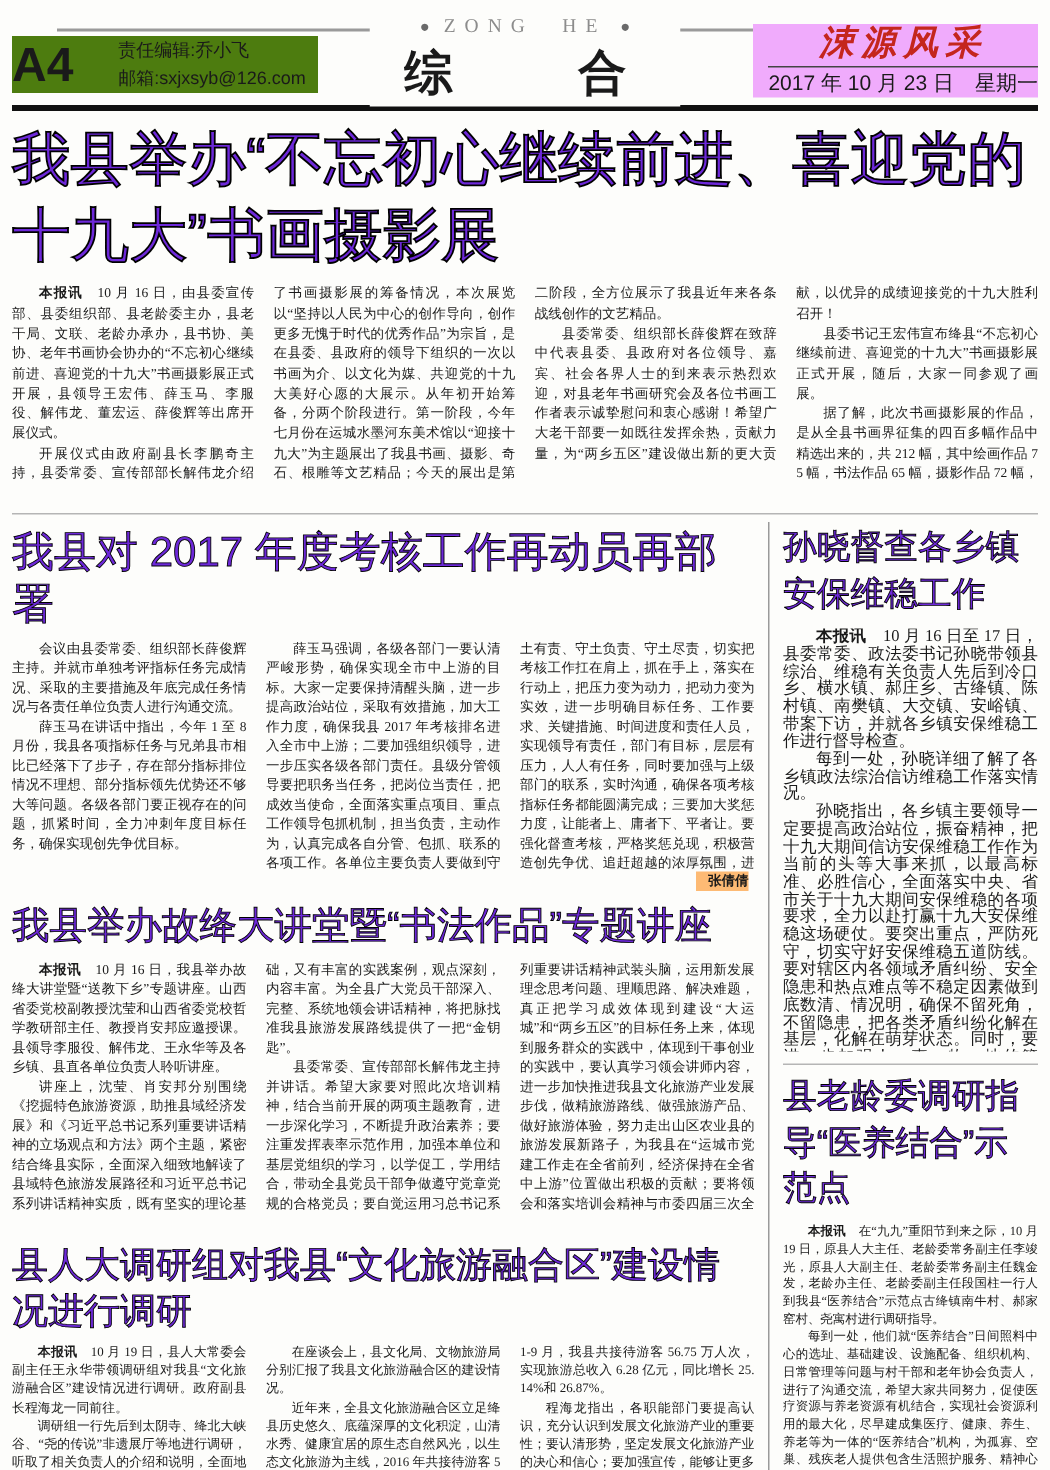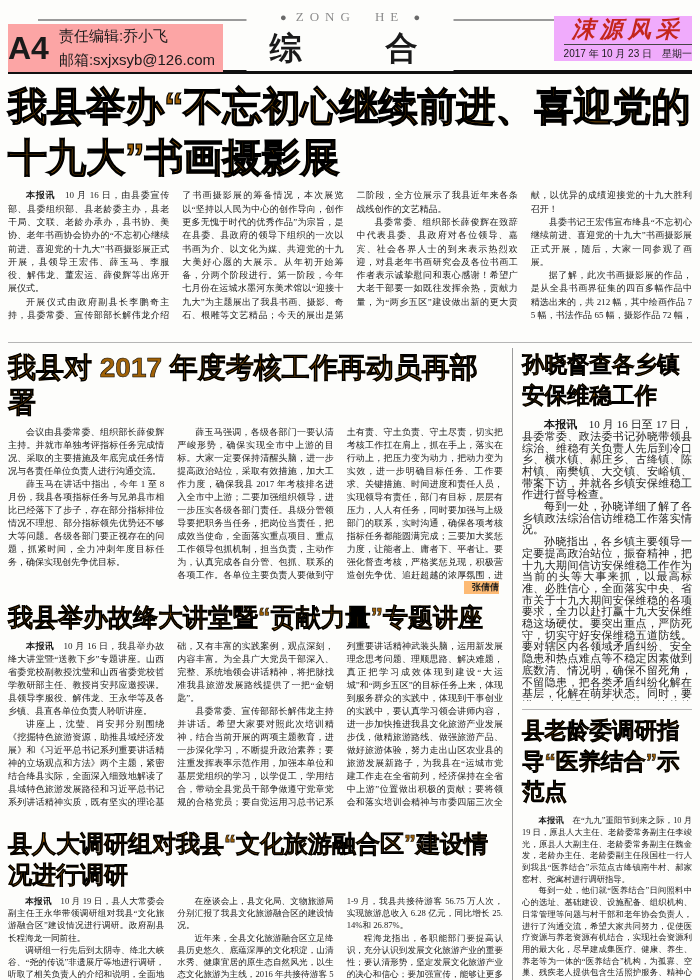--- a/index.html
+++ b/index.html
@@ -8,29 +8,29 @@
     box-sizing:border-box;padding:8px 8px 6px 8px;overflow:hidden;
     font-family:"Liberation Serif","DejaVu Serif",serif;color:#1a1a1a;
   }
   
   .hdr{position:relative;height:60px;}
   .hdr-line{position:absolute;top:11px;left:30px;right:8px;border-top:2px solid #9a9a9a;}
   .hdr-center{position:absolute;top:0;left:50%;transform:translateX(-50%);text-align:center;background:#fdfdfb;padding:0 10px;}
   .pinyin{font-family:"Liberation Serif",serif;color:#8c8c8c;font-size:13px;letter-spacing:6px;white-space:nowrap;}
   .pinyin .dot{color:#6a6a6a;font-size:11px;letter-spacing:0;}
   .section-title{font-family:"Liberation Sans","DejaVu Sans",sans-serif;font-weight:700;font-size:32px;letter-spacing:26px;margin-top:1px;white-space:nowrap;text-indent:13px;}
-  .hdr-left{position:absolute;left:0;top:16px;display:flex;align-items:center;background:#fca5a5;padding-right:8px;}
+  .hdr-left{position:absolute;left:0;top:16px;display:flex;align-items:center;background:#4d7c0f;padding-right:8px;}
   .page-no{font-family:"Liberation Sans",sans-serif;font-weight:900;font-size:32px;line-height:1;margin-right:10px;}
-  .ed-lines{font-size:15px;line-height:1.6;font-family:"Liberation Sans",sans-serif;}
+  .ed-lines{font-size:12px;line-height:1.6;font-family:"Liberation Sans",sans-serif;margin-left:20px;}
   .hdr-right{position:absolute;right:0;top:8px;text-align:center;background:#f0abfc;padding-left:10px;}
   .masthead{font-family:"DejaVu Serif","Liberation Serif",serif;font-style:italic;font-weight:700;font-size:23px;letter-spacing:5px;line-height:1.1;white-space:nowrap;}
-  .dateline{font-size:10px;margin-top:3px;border-top:1px solid #444;padding-top:2px;font-family:"Liberation Sans",sans-serif;white-space:nowrap;text-align:center;}
+  .dateline{font-size:14px;margin-top:3px;border-top:1px solid #444;padding-top:2px;font-family:"Liberation Sans",sans-serif;white-space:nowrap;text-align:center;}
   .thick-bar{border-top:4px solid #111;margin-top:2px;}
   
-  .headline{font-family:"Liberation Sans","DejaVu Sans",sans-serif;font-weight:700;color:#a16207;}
+  .headline{font-family:"Liberation Sans","DejaVu Sans",sans-serif;font-weight:400;color:#6d28d9;}
   .hl-a{font-size:39px;line-height:1.3;letter-spacing:0px;margin:8px 0 4px 0;-webkit-text-stroke:1.2px #000;}
   .hl-b{font-size:28px;line-height:1.25;margin:2px 0 6px 0;-webkit-text-stroke:0.6px #000;}
   .hl-c{font-size:25px;line-height:1.25;margin:8px 0 6px 0;-webkit-text-stroke:0.6px #000;}
   .hl-d{font-size:24px;line-height:1.3;margin:8px 0 5px 0;-webkit-text-stroke:0.6px #000;}
   .hl-side{font-size:22.5px;line-height:1.35;margin:2px 0 8px 0;-webkit-text-stroke:0.6px #000;}
   
   .body-cols{overflow:hidden;text-align:justify;}
   .para{margin:0;text-indent:2em;word-break:break-all;text-align:justify;}
   .body-a{column-count:4;column-gap:13px;height:146px;font-size:9px;line-height:13.3px;margin-top:6px;}
   .body-b{column-count:3;column-gap:13px;height:168px;font-size:9px;line-height:13px;position:relative;}
@@ -93,21 +93,21 @@
         <div class="headline hl-b">我县对 2017 年度考核工作再动员再部署</div>
         <div class="body-cols body-b">
             <p class="para">会议由县委常委、组织部长薛俊辉主持。并就市单独考评指标任务完成情况、采取的主要措施及年底完成任务情况与各责任单位负责人进行沟通交流。</p>
             <p class="para">薛玉马在讲话中指出，今年 1 至 8 月份，我县各项指标任务与兄弟县市相比已经落下了步子，存在部分指标排位情况不理想、部分指标领先优势还不够大等问题。各级各部门要正视存在的问题，抓紧时间，全力冲刺年度目标任务，确保实现创先争优目标。</p>
             <p class="para">薛玉马强调，各级各部门一要认清严峻形势，确保实现全市中上游的目标。大家一定要保持清醒头脑，进一步提高政治站位，采取有效措施，加大工作力度，确保我县 2017 年考核排名进入全市中上游；二要加强组织领导，进一步压实各级各部门责任。县级分管领导要把职务当任务，把岗位当责任，把成效当使命，全面落实重点项目、重点工作领导包抓机制，担当负责，主动作为，认真完成各自分管、包抓、联系的各项工作。各单位主要负责人要做到守土有责、守土负责、守土尽责，切实把考核工作扛在肩上，抓在手上，落实在行动上，把压力变为动力，把动力变为实效，进一步明确目标任务、工作要求、关键措施、时间进度和责任人员，实现领导有责任，部门有目标，层层有压力，人人有任务，同时要加强与上级部门的联系，实时沟通，确保各项考核指标任务都能圆满完成；三要加大奖惩力度，让能者上、庸者下、平者让。要强化督查考核，严格奖惩兑现，积极营造创先争优、追赶超越的浓厚氛围，进一步发挥“方向标”“指挥棒”的作用，提高考核工作的科学化水平，传递压力，增强动力，激发活力。充分调动和发挥各个方面的积极性，为两乡五区建设争做贡献、再立新功。</p>
             <span class="byline">张倩倩</span>
         </div>
       </div>
 
       <div>
-        <div class="headline hl-c">我县举办故绛大讲堂暨“贡献力量”专题讲座</div>
+        <div class="headline hl-c">我县举办故绛大讲堂暨“书法作品”专题讲座</div>
         <div class="body-cols body-c">
             <p class="para"><b class="lead">本报讯</b>　10 月 16 日，我县举办故绛大讲堂暨“送教下乡”专题讲座。山西省委党校副教授沈莹和山西省委党校哲学教研部主任、教授肖安邦应邀授课。县领导李服役、解伟龙、王永华等及各乡镇、县直各单位负责人聆听讲座。</p>
             <p class="para">讲座上，沈莹、肖安邦分别围绕《挖掘特色旅游资源，助推县域经济发展》和《习近平总书记系列重要讲话精神的立场观点和方法》两个主题，紧密结合绛县实际，全面深入细致地解读了县域特色旅游发展路径和习近平总书记系列讲话精神实质，既有坚实的理论基础，又有丰富的实践案例，观点深刻，内容丰富。为全县广大党员干部深入、完整、系统地领会讲话精神，将把脉找准我县旅游发展路线提供了一把“金钥匙”。</p>
             <p class="para">县委常委、宣传部部长解伟龙主持并讲话。希望大家要对照此次培训精神，结合当前开展的两项主题教育，进一步深化学习，不断提升政治素养；要注重发挥表率示范作用，加强本单位和基层党组织的学习，以学促工，学用结合，带动全县党员干部争做遵守党章党规的合格党员；要自觉运用习总书记系列重要讲话精神武装头脑，运用新发展理念思考问题、理顺思路、解决难题，真正把学习成效体现到建设“大运城”和“两乡五区”的目标任务上来，体现到服务群众的实践中，体现到干事创业的实践中，要认真学习领会讲师内容，进一步加快推进我县文化旅游产业发展步伐，做精旅游路线、做强旅游产品、做好旅游体验，努力走出山区农业县的旅游发展新路子，为我县在“运城市党建工作走在全省前列，经济保持在全省中上游”位置做出积极的贡献；要将领会和落实培训会精神与市委四届三次全会和全市实体经济转型发展大会精神、“三基建设”及做好十九大精神学习贯彻等实际工作结合，在全县掀起学习十九大、贯彻十九大、落实十九大的热潮，抓住机遇，攻坚克难，不断推进全县经济社会健康稳步发展。</p>
           </div>
       </div>
 
       <div>
         <div class="headline hl-d">县人大调研组对我县“文化旅游融合区”建设情况进行调研</div>
         <div class="body-cols body-d">

